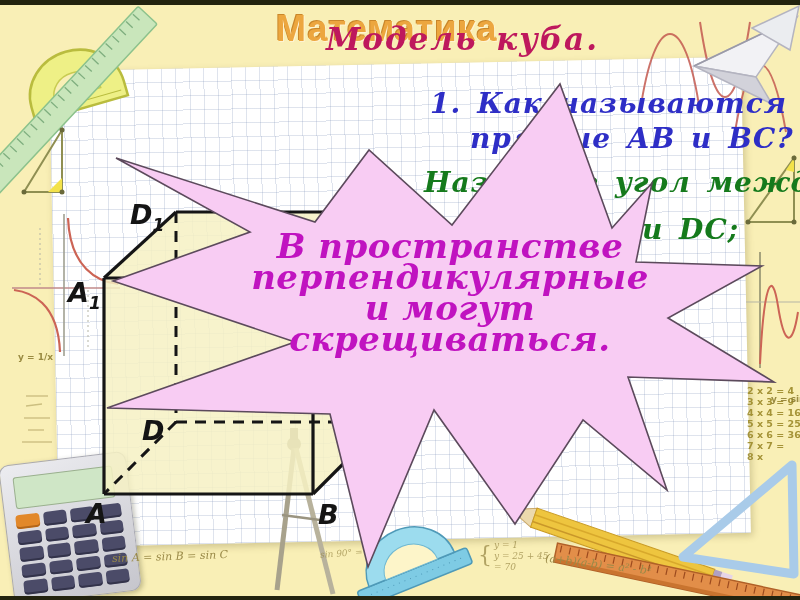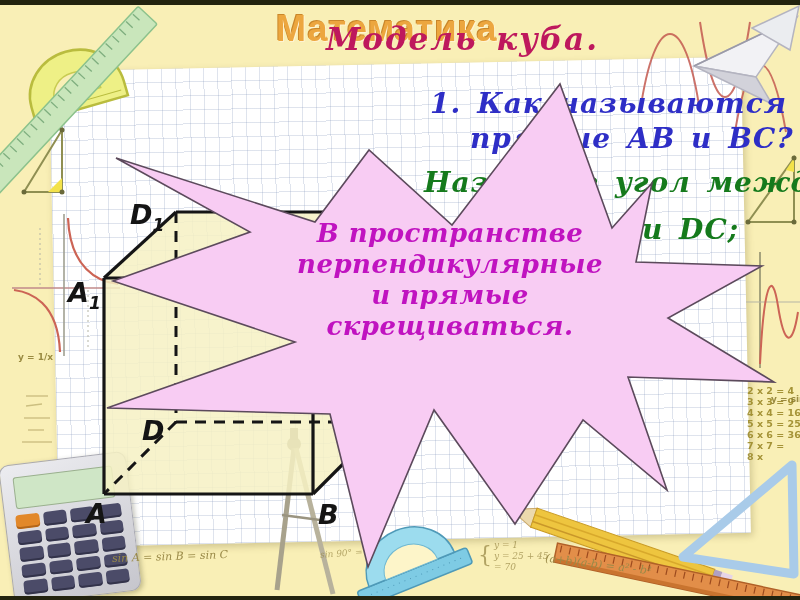--- a/index.html
+++ b/index.html
@@ -29,22 +29,22 @@
   
   .q{position:absolute;z-index:8;font-weight:bold;font-style:italic;
      letter-spacing:1px;word-spacing:5px;white-space:nowrap;}
   .q1{left:430px;top:86px;font-size:28px;color:#2e2ec6;line-height:35px;}
   .q1 .num{display:inline-block;margin-right:16px;}
   .q1 .l2{margin-left:40px;}
   .q2a{left:424px;top:166px;font-size:28px;color:#157a1c;}
   .q2b{left:642px;top:213px;font-size:28px;color:#157a1c;}
 
   
-  .callout-text{position:absolute;left:155px;top:218px;width:590px;z-index:21;
-      text-align:center;font-weight:bold;font-style:italic;font-size:26px;
+  .callout-text{position:absolute;left:155px;top:231px;width:590px;z-index:21;
+      text-align:center;font-weight:bold;font-style:italic;font-size:34px;
       line-height:31px;color:#c013c0;letter-spacing:.5px;}
 
   svg{position:absolute;left:0;top:0;}
   .z2{z-index:2;} .z5{z-index:5;} .z20{z-index:20;}
 
   .vlabel{font-family:"DejaVu Sans",sans-serif;font-weight:bold;font-style:italic;
           font-size:27px;fill:#141414;}
   .vsub{font-size:17px;}
 
   
@@ -212,21 +212,21 @@
     <text x="86" y="523" class="vlabel"><tspan>A</tspan></text>
     <text x="318" y="524" class="vlabel"><tspan>B</tspan></text>
   </svg>
 
   <svg class="z20" width="800" height="600" viewBox="0 0 800 600">
     <polygon points="116,158 315,222 369,150 452,225 560,84 612,228 652,183 636,262 762,266 668,318 774,382 628,377 667,490 583,420 515,524 434,410 368,567 330,414 107,408 295,342 113,281 250,232" fill="#f8ccf3" stroke="#5c4a5c" stroke-width="1.6"></polygon>
   </svg>
   <div class="callout-text">
     <div>В пространстве</div>
     <div>перпендикулярные</div>
-    <div>и прямые</div>
+    <div>и могут</div>
     <div>скрещиваться.</div>
   </div>
 
   <div class="calculator">
     <div class="calc-display"></div>
     <div class="calc-keys">
       <span class="orange"></span>
         <span></span>
         <span></span>
         <span></span>

